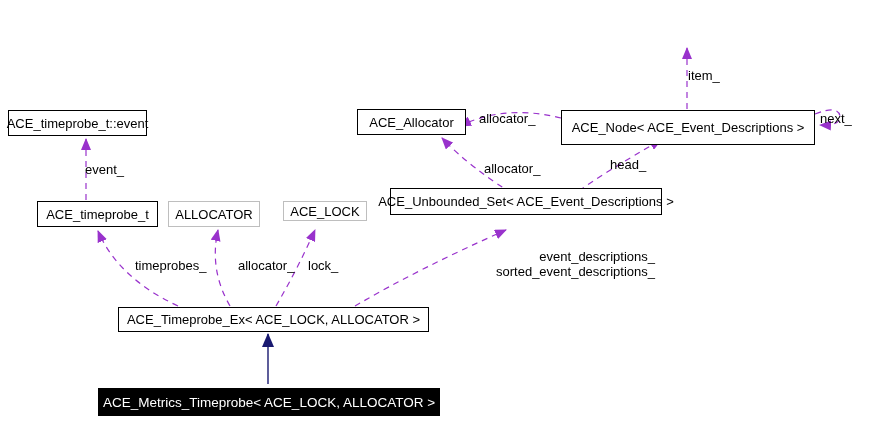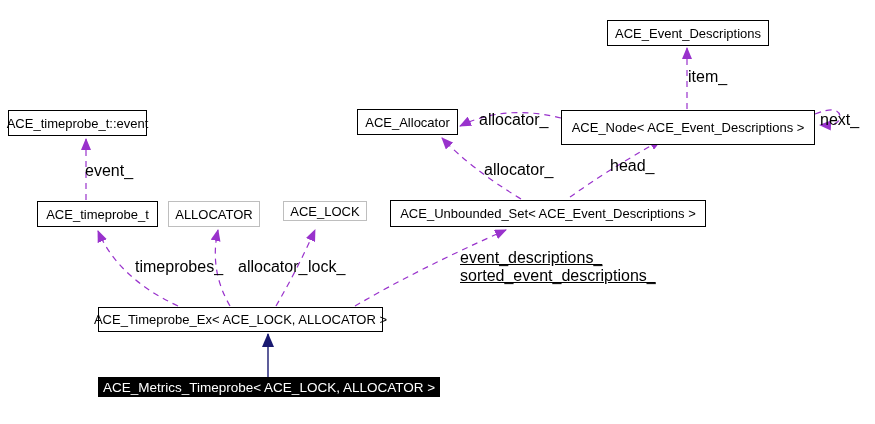--- a/index.html
+++ b/index.html
@@ -22,25 +22,25 @@
     font-size:13px;
     display:flex;align-items:center;justify-content:center;
     white-space:nowrap;
     z-index:2;
   }
   .node.gray{border-color:#bebebe;}
   .node.focus{background:#000000;color:#ffffff;border-color:#000000;font-size:13.5px;}
   .elabel{
     position:absolute;
     color:#000000;
-    font-size:16px;
+    font-size:13px;
     white-space:nowrap;
     z-index:2;
   }
-  .elabel.center{text-align:left;text-decoration:underline;}
+  .elabel.center{text-align:right;}
   .elabel span{display:block;}
 </style>
 </head>
 <body>
 
 <div class="canvas">
 
   <svg class="edges" width="875" height="424" viewBox="0 0 875 424" xmlns="http://www.w3.org/2000/svg">
     <defs>
       <marker id="m-assoc" viewBox="0 0 12 10" markerWidth="12" markerHeight="10" refX="11" refY="5" orient="auto" markerUnits="userSpaceOnUse">
@@ -57,39 +57,38 @@
     <path class="edge" d="M 521,199 Q 470,168 442,138" marker-end="url(#m-assoc)"></path>
     <path class="edge" d="M 570,197 Q 608,170 661,140" marker-end="url(#m-assoc)"></path>
     <path class="edge" d="M 815,114 Q 838,105 840,116 Q 841,126 820,125" marker-end="url(#m-assoc)"></path>
     <path class="edge" d="M 178,306 Q 118,278 98,231" marker-end="url(#m-assoc)"></path>
     <path class="edge" d="M 230,306 Q 209,270 218,230" marker-end="url(#m-assoc)"></path>
     <path class="edge" d="M 276,306 Q 297,270 315,230" marker-end="url(#m-assoc)"></path>
     <path class="edge" d="M 355,306 Q 420,268 506,230" marker-end="url(#m-assoc)"></path>
     <path class="edge-solid" d="M 268,384 L 268,334" marker-end="url(#m-inherit)"></path>
   </svg>
 
-  <div class="node" style="left:607px;top:20px;width:162px;height:26px">ACE_Event_Descriptions</div>
 
   <div class="node" style="left:8px;top:110px;width:139px;height:26px">ACE_timeprobe_t::event</div>
 
-  <div class="node" style="left:357px;top:109px;width:101px;height:26px">ACE_Allocator</div>
+  <div class="node" style="left:357px;top:109px;width:109px;height:26px">ACE_Allocator</div>
 
   <div class="node" style="left:561px;top:110px;width:254px;height:35px">ACE_Node&lt; ACE_Event_Descriptions &gt;</div>
 
   <div class="node" style="left:37px;top:201px;width:121px;height:26px">ACE_timeprobe_t</div>
 
   <div class="node gray" style="left:168px;top:201px;width:92px;height:26px">ALLOCATOR</div>
 
   <div class="node gray" style="left:283px;top:201px;width:84px;height:20px">ACE_LOCK</div>
 
-  <div class="node" style="left:390px;top:200px;width:316px;height:27px">ACE_Unbounded_Set&lt; ACE_Event_Descriptions &gt;</div>
+  <div class="node" style="left:390px;top:188px;width:272px;height:27px">ACE_Unbounded_Set&lt; ACE_Event_Descriptions &gt;</div>
 
-  <div class="node" style="left:98px;top:307px;width:285px;height:25px">ACE_Timeprobe_Ex&lt; ACE_LOCK, ALLOCATOR &gt;</div>
+  <div class="node" style="left:118px;top:307px;width:311px;height:25px">ACE_Timeprobe_Ex&lt; ACE_LOCK, ALLOCATOR &gt;</div>
 
-  <div class="node focus" style="left:98px;top:377px;width:342px;height:20px">ACE_Metrics_Timeprobe&lt; ACE_LOCK, ALLOCATOR &gt;</div>
+  <div class="node focus" style="left:98px;top:388px;width:342px;height:28px">ACE_Metrics_Timeprobe&lt; ACE_LOCK, ALLOCATOR &gt;</div>
 
   <div class="elabel" style="left:85px;top:162px">event_</div>
 
   <div class="elabel" style="left:688px;top:68px">item_</div>
 
   <div class="elabel" style="left:820px;top:111px">next_</div>
 
   <div class="elabel" style="left:479px;top:111px">allocator_</div>
 
   <div class="elabel" style="left:484px;top:161px">allocator_</div>

